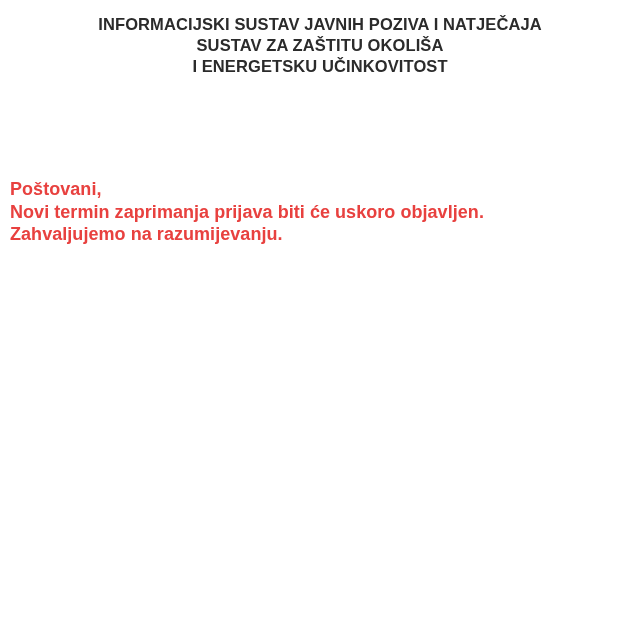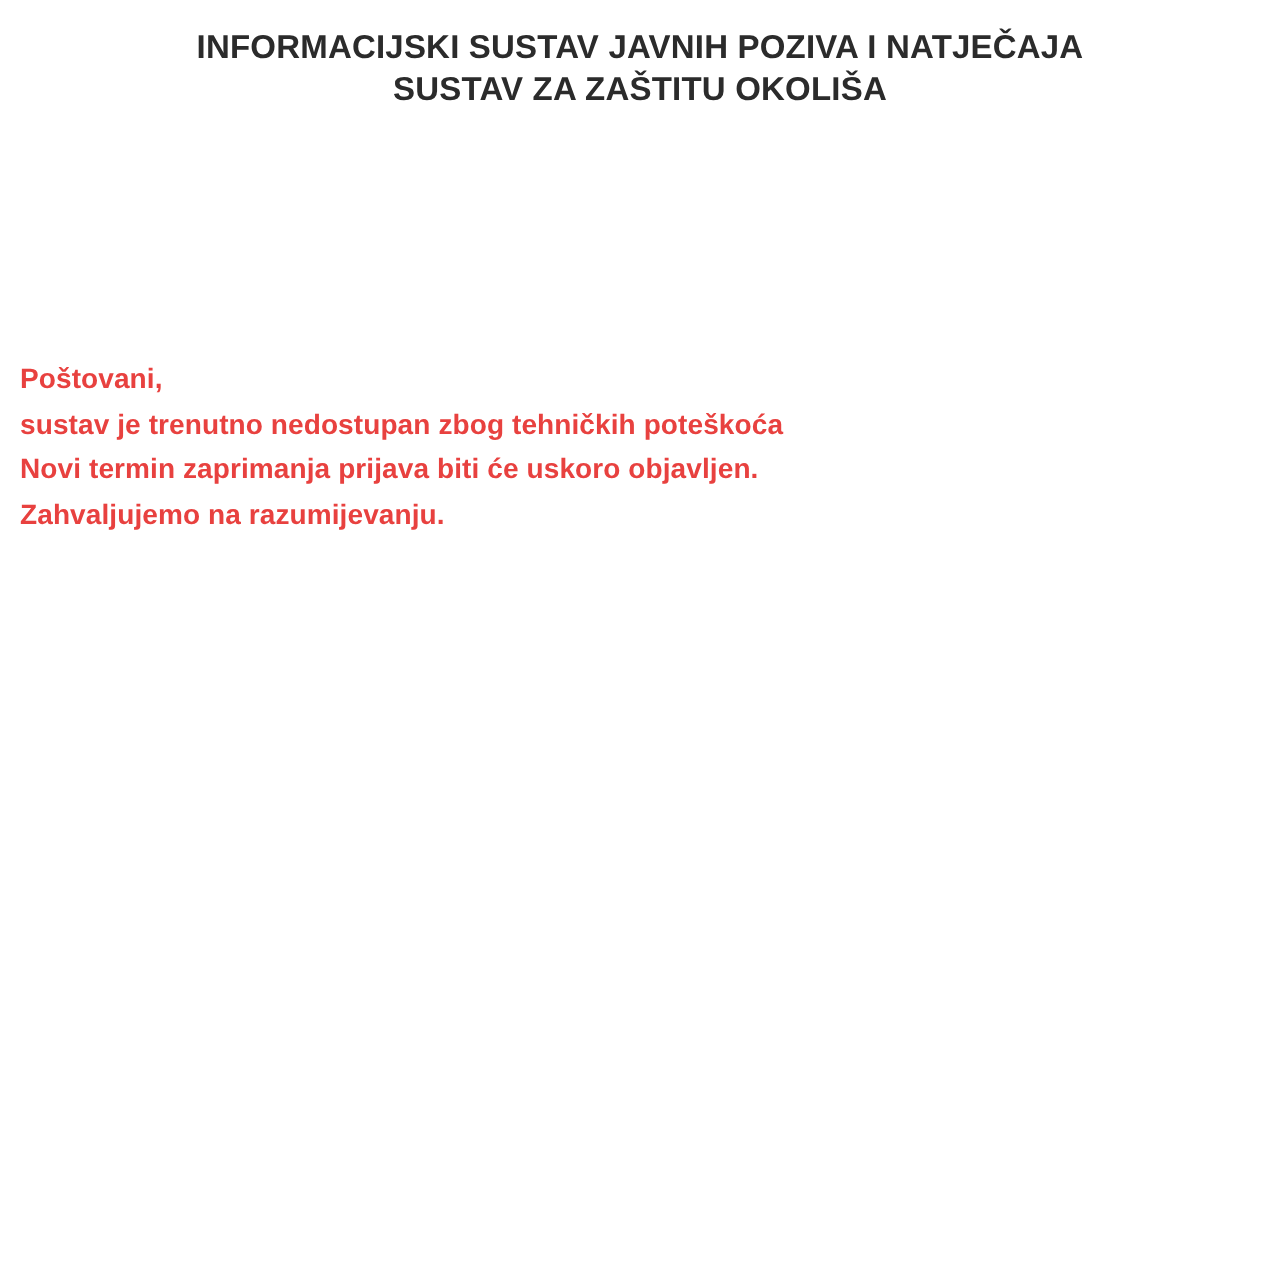--- a/index.html
+++ b/index.html
@@ -35,39 +35,39 @@
     display: block;
     white-space: nowrap;
   }
   .notice {
     position: absolute;
     top: 178px;
     left: 10px;
     width: 620px;
     color: #e8413f;
     font-weight: bold;
-    font-size: 14px;
+    font-size: 18px;
     line-height: 22.5px;
     letter-spacing: 0.05px;
   }
   .notice .line {
     display: block;
     white-space: nowrap;
   }
 </style>
 </head>
 <body>
 
 <div class="page">
 
   <div class="header">
     <span class="line">INFORMACIJSKI SUSTAV JAVNIH POZIVA I NATJEČAJA</span>
     <span class="line">SUSTAV ZA ZAŠTITU OKOLIŠA</span>
+    <span class="line">I ENERGETSKU UČINKOVITOST</span>
   </div>
 
   <div class="notice">
     <span class="line">Poštovani,</span>
-    <span class="line">sustav je trenutno nedostupan zbog tehničkih poteškoća</span>
     <span class="line">Novi termin zaprimanja prijava biti će uskoro objavljen.</span>
     <span class="line">Zahvaljujemo na razumijevanju.</span>
   </div>
 
 </div>
 
 </body></html>

